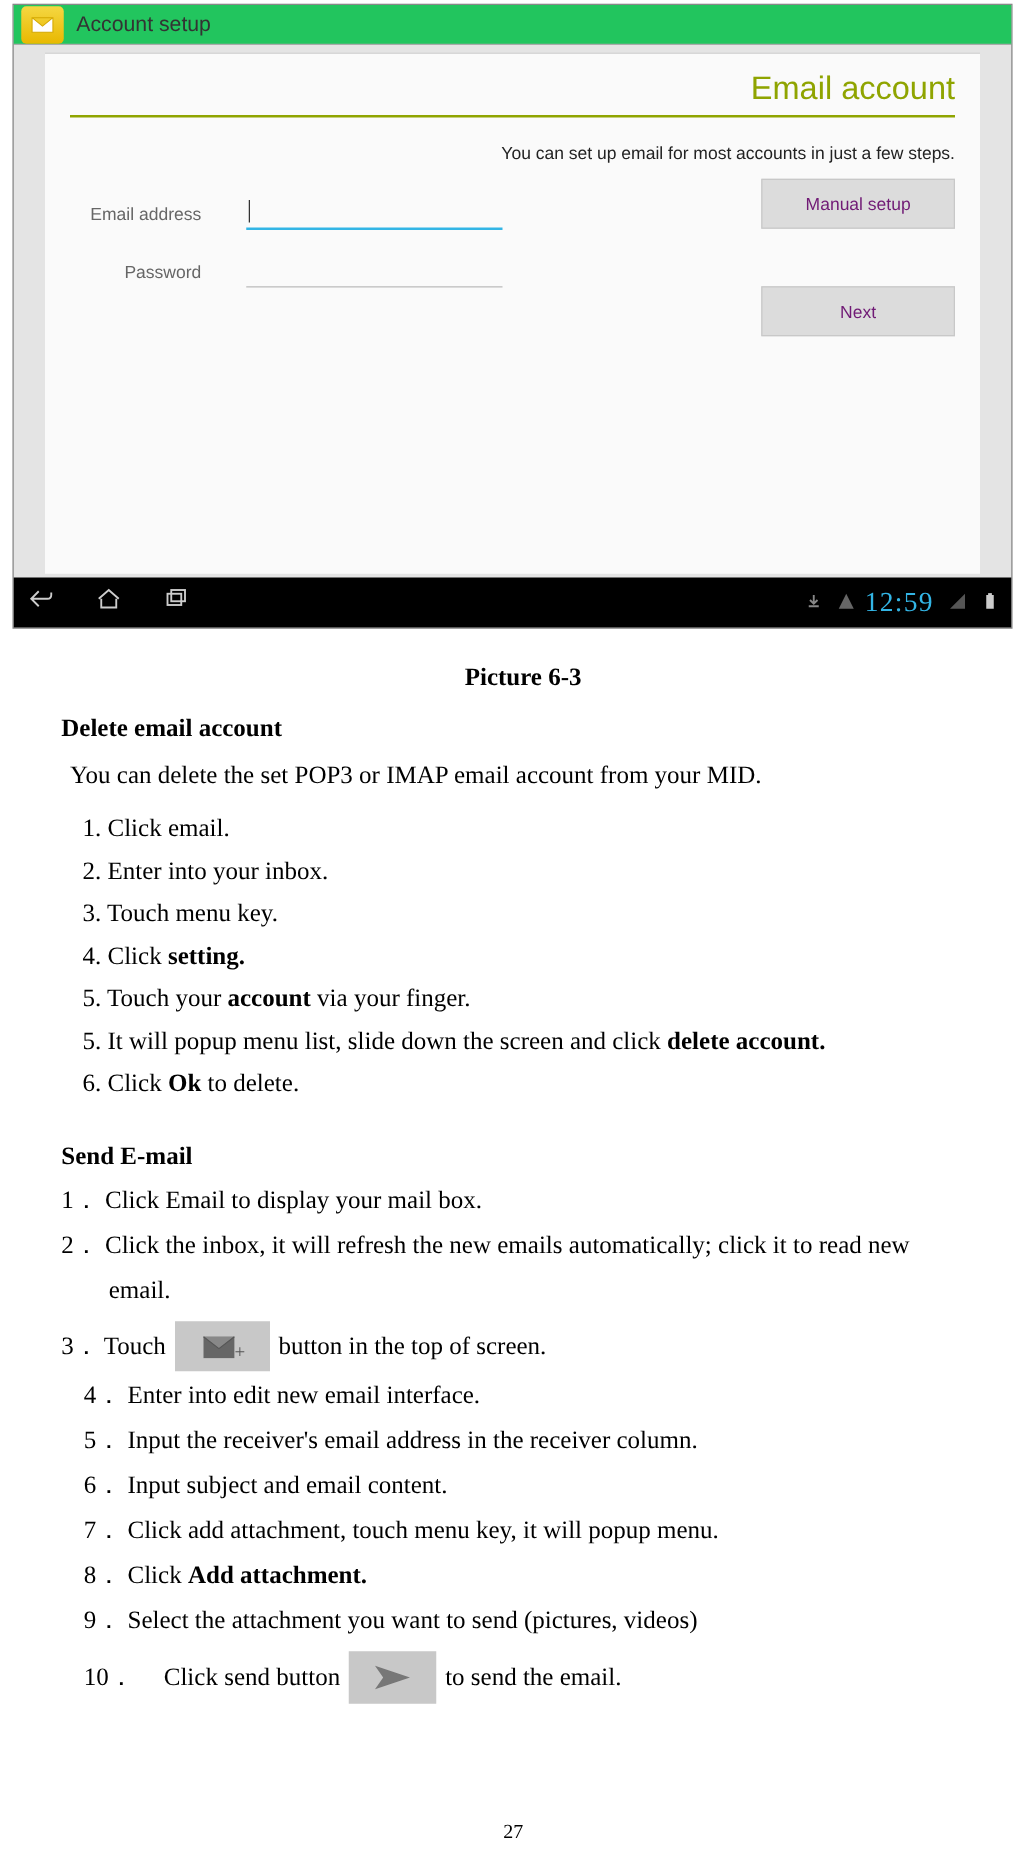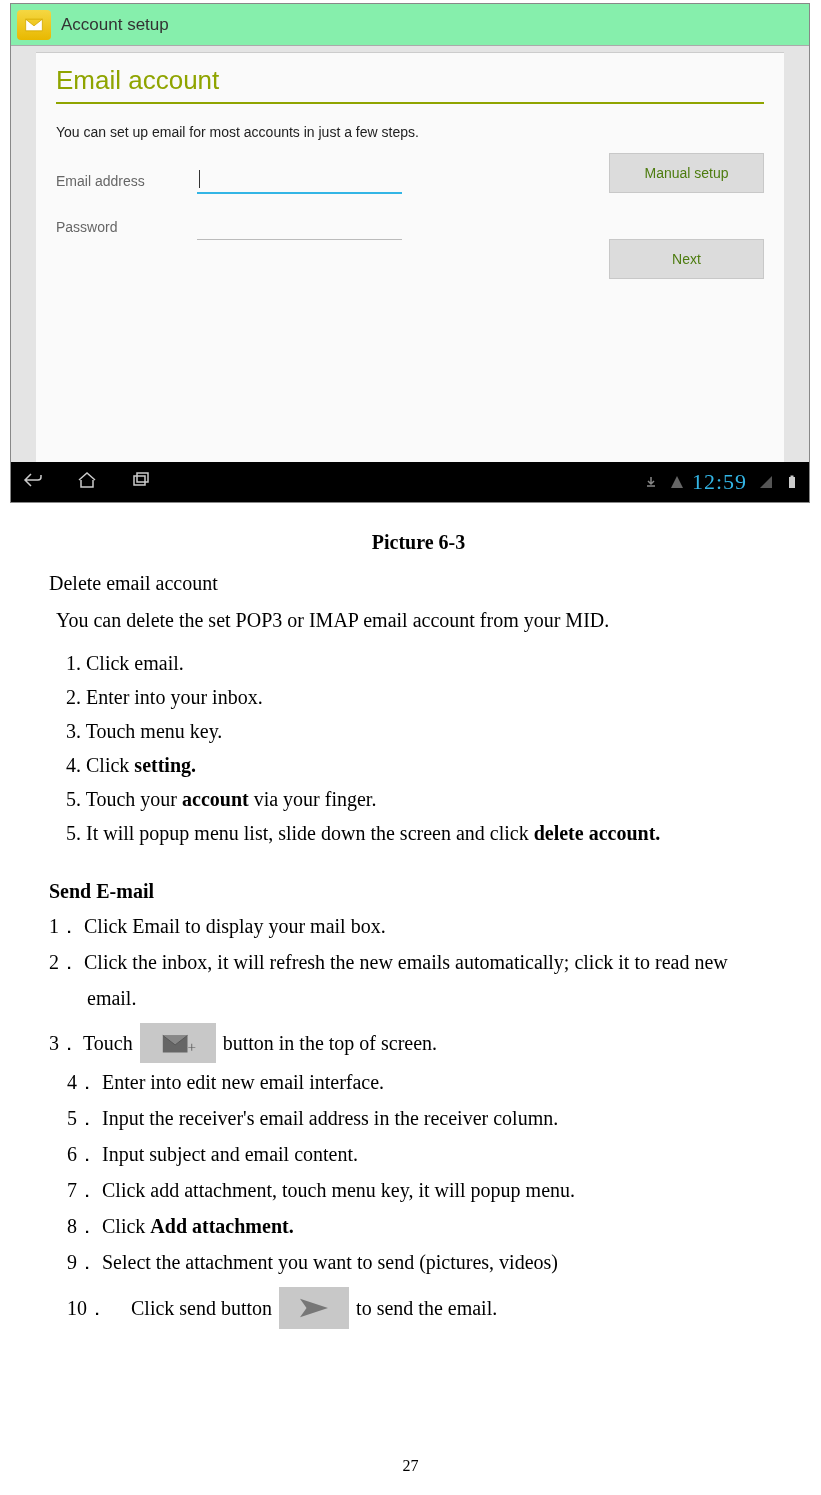--- a/index.html
+++ b/index.html
@@ -15,22 +15,22 @@
     .screenshot {
       width: 800px;
       height: 500px;
       margin: 3px 10px 0 10px;
       background: #e4e4e4;
       border: 1px solid #888;
       position: relative;
       font-family: sans-serif;
     }
     .app-header {
-      height: 42px;
-      background: #86efac;
+      height: 32px;
+      background: #22c55e;
       border-bottom: 1px solid #aaa;
       display: flex;
       align-items: center;
       padding-left: 6px;
     }
     .app-icon {
       width: 34px;
       height: 30px;
       background: linear-gradient(#f5d742, #e8b800);
       border-radius: 4px;
@@ -44,20 +44,21 @@
       font-size: 17px;
       color: #333;
     }
     .app-body {
       background: #fafafa;
       height: 417px;
       margin: 6px 25px 0 25px;
       padding: 12px 20px;
       border-top: 1px solid #ccc;
       position: relative;
+      text-align: right;
     }
     .email-account-title {
       color: #8fa400;
       font-size: 26px;
       font-weight: normal;
       border-bottom: 2px solid #8fa400;
       padding-bottom: 6px;
       margin-bottom: 20px;
       width: 100%;
     }
@@ -100,21 +101,21 @@
     .right-buttons {
       position: absolute;
       right: 20px;
       top: 100px;
       width: 155px;
     }
     .android-btn {
       height: 40px;
       background: #dcdcdc;
       border: 1px solid #c8c8c8;
-      color: #4d7c0f;
+      color: #701a75;
       font-size: 14px;
       display: flex;
       align-items: center;
       justify-content: center;
       margin-bottom: 46px;
     }
     .nav-bar {
       position: absolute;
       bottom: 0;
       left: 0;
@@ -143,21 +144,21 @@
 
     .doc-content {
       padding: 14px 0 0 16px;
     }
     .caption {
       text-align: center;
       font-weight: bold;
       margin: 14px 0 18px 0;
     }
     .section-title {
-      font-weight: normal;
+      font-weight: bold;
       margin: 4px 0 14px 33px;
     }
     .para {
       margin: 0 0 14px 40px;
     }
     .step-list {
       margin-left: 50px;
       line-height: 1.7;
     }
     .step-list .row { display: block; }
@@ -273,20 +274,21 @@
   <div class="caption">Picture 6-3</div>
   <div class="section-title">Delete email account</div>
   <div class="para">You can delete the set POP3 or IMAP email account from your MID.</div>
   <div class="step-list" id="delete-steps">
       <div class="row"><span class="num">1.</span> <span>Click email.</span></div>
       <div class="row"><span class="num">2.</span> <span>Enter into your inbox.</span></div>
       <div class="row"><span class="num">3.</span> <span>Touch menu key.</span></div>
       <div class="row"><span class="num">4.</span> <span>Click </span><b>setting.</b></div>
       <div class="row"><span class="num">5.</span> <span>Touch your </span><b>account</b><span> via your finger.</span></div>
       <div class="row"><span class="num">5.</span> <span>It will popup menu list, slide down the screen and click </span><b>delete account.</b></div>
+      <div class="row"><span class="num">6.</span> <span>Click </span><b>Ok</b><span> to delete.</span></div>
     </div>
 
   <div class="section-title2">Send E-mail</div>
   <div class="send-list">
     <div class="row"><span class="num">1．</span> <span>Click Email to display your mail box.</span></div>
     <div class="row indent justify" style="width:790px"><span class="num">2．</span> <span>Click  the  inbox,  it  will  refresh  the  new  emails  automatically;  click  it  to  read  new</span></div>
     <div class="row" style="padding-left:38px"><span>email.</span></div>
     <div class="row row-with-icon">
       <span class="num">3．</span>
       <span>Touch</span>

